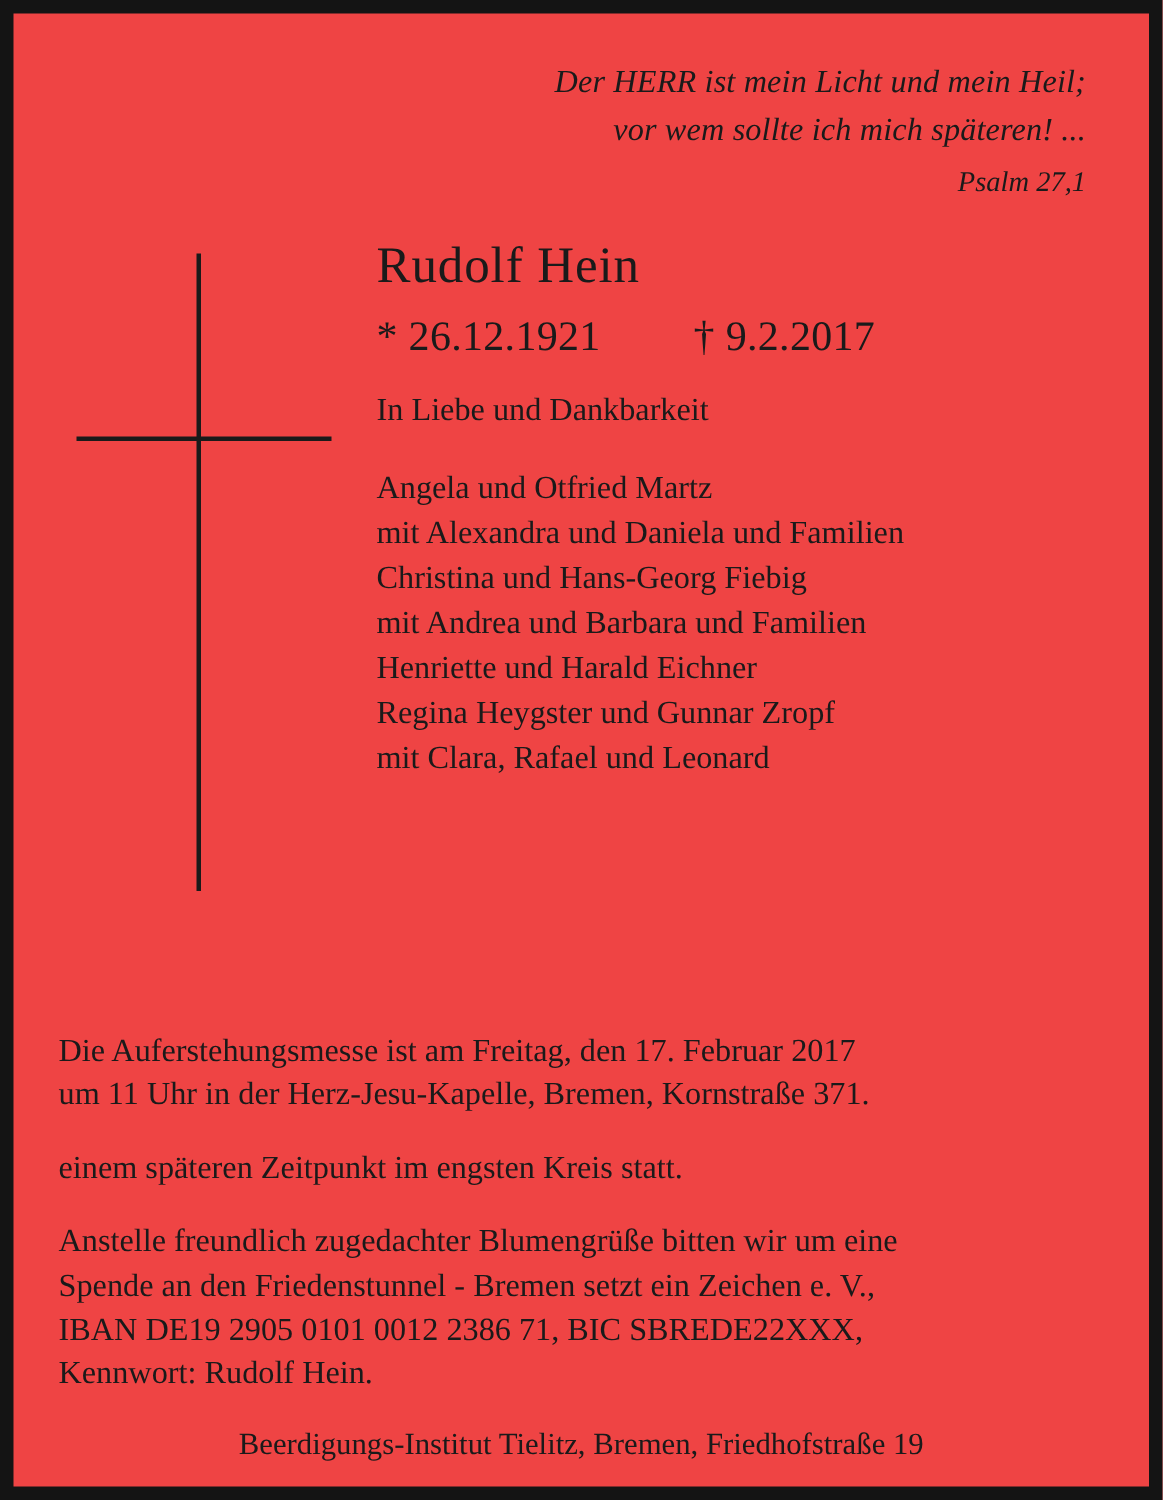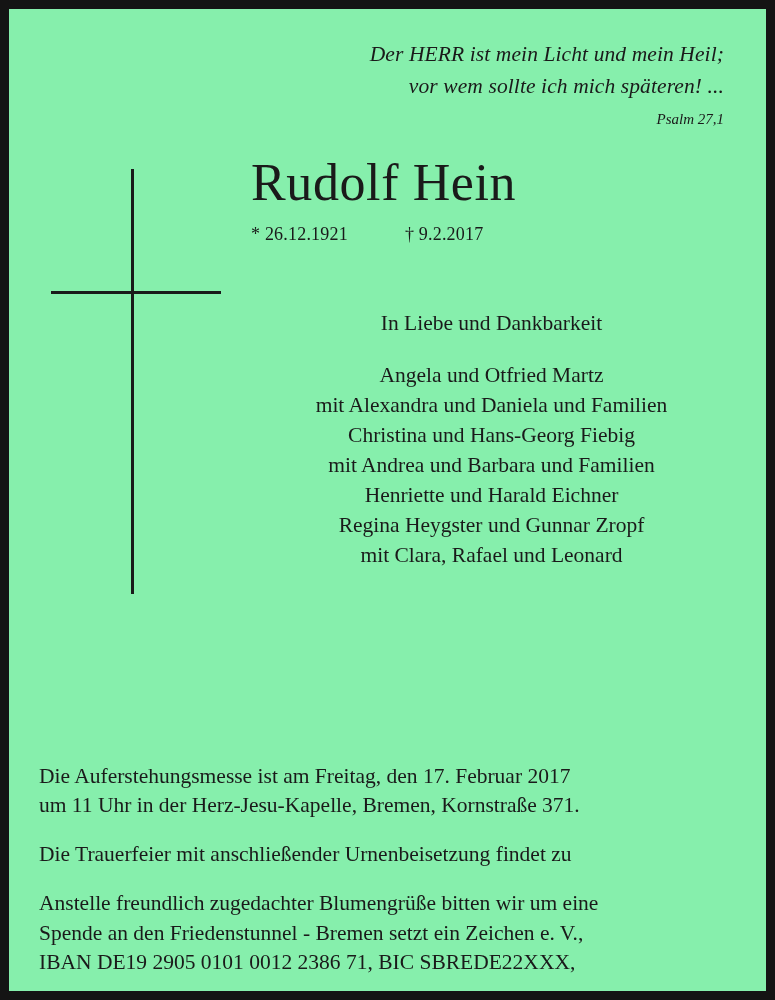--- a/index.html
+++ b/index.html
@@ -13,21 +13,21 @@
     font-family: "Liberation Serif", serif;
     color: #1a1a1a;
     overflow: hidden;
   }
   .obituary {
     position: relative;
     width: 775px;
     height: 1000px;
     box-sizing: border-box;
     border: 9px solid #141414;
-    background: #86efac;
+    background: #ef4444;
   }
   .inner {
     position: relative;
     width: 100%;
     height: 100%;
     box-sizing: border-box;
     padding: 30px 34px 10px 34px;
   }
 
   
@@ -36,21 +36,21 @@
     font-style: italic;
     font-size: 21.5px;
     line-height: 1.48;
     letter-spacing: 0.1px;
     padding-right: 8px;
   }
   .verse-line { display: block; white-space: pre; }
   .verse-source {
     text-align: right;
     font-style: italic;
-    font-size: 15px;
+    font-size: 19px;
     padding-right: 8px;
     margin-top: 8px;
   }
 
   
   .cross {
     position: absolute;
     left: 42px;
     top: 160px;
     width: 170px;
@@ -72,41 +72,40 @@
     height: 3px;
     background: #1a1a1a;
   }
 
   
   .name-block {
     margin-top: 26px;
     padding-left: 208px;
   }
   .name {
-    font-size: 52px;
+    font-size: 34px;
     line-height: 1.12;
     letter-spacing: 0.6px;
     white-space: nowrap;
   }
   .dates {
     margin-top: 12px;
-    font-size: 18px;
+    font-size: 28px;
     white-space: nowrap;
   }
   .dates .birth { letter-spacing: 0.2px; }
   .dates .gap { display: inline-block; width: 48px; }
   .dates .death { letter-spacing: 0.2px; }
 
   
   .family {
-    margin-top: 64px;
+    margin-top: 18px;
     padding-left: 208px;
     font-size: 21.5px;
     line-height: 1.395;
-    text-align: center;
   }
   .family .lead { margin-bottom: 22px; }
   .family .fam-line { display: block; white-space: nowrap; }
 
   
   .notices {
     position: absolute;
     left: 0;
     right: 0;
     bottom: 14px;
@@ -164,23 +163,25 @@
       <span class="fam-line">Regina Heygster und Gunnar Zropf</span>
       <span class="fam-line">mit Clara, Rafael und Leonard</span>
     </div>
 
     <div class="notices">
       <p class="para">
         <span>Die Auferstehungsmesse ist am Freitag, den 17. Februar 2017</span>
         <span>um 11 Uhr in der Herz-Jesu-Kapelle, Bremen, Kornstraße 371.</span>
       </p>
       <p class="para">
-        <span>Die Trauerfeier mit anschließender Urnenbeisetzung findet zu</span>
+        <span>einem späteren Zeitpunkt im engsten Kreis statt.</span>
       </p>
       <p class="para">
         <span>Anstelle freundlich zugedachter Blumengrüße bitten wir um eine</span>
         <span>Spende an den Friedenstunnel - Bremen setzt ein Zeichen e. V.,</span>
         <span>IBAN DE19 2905 0101 0012 2386 71, BIC SBREDE22XXX,</span>
+        <span>Kennwort: Rudolf Hein.</span>
       </p>
+      <div class="institute">Beerdigungs-Institut Tielitz, Bremen, Friedhofstraße 19</div>
     </div>
 
   </div>
 </div>
 
 </body></html>

